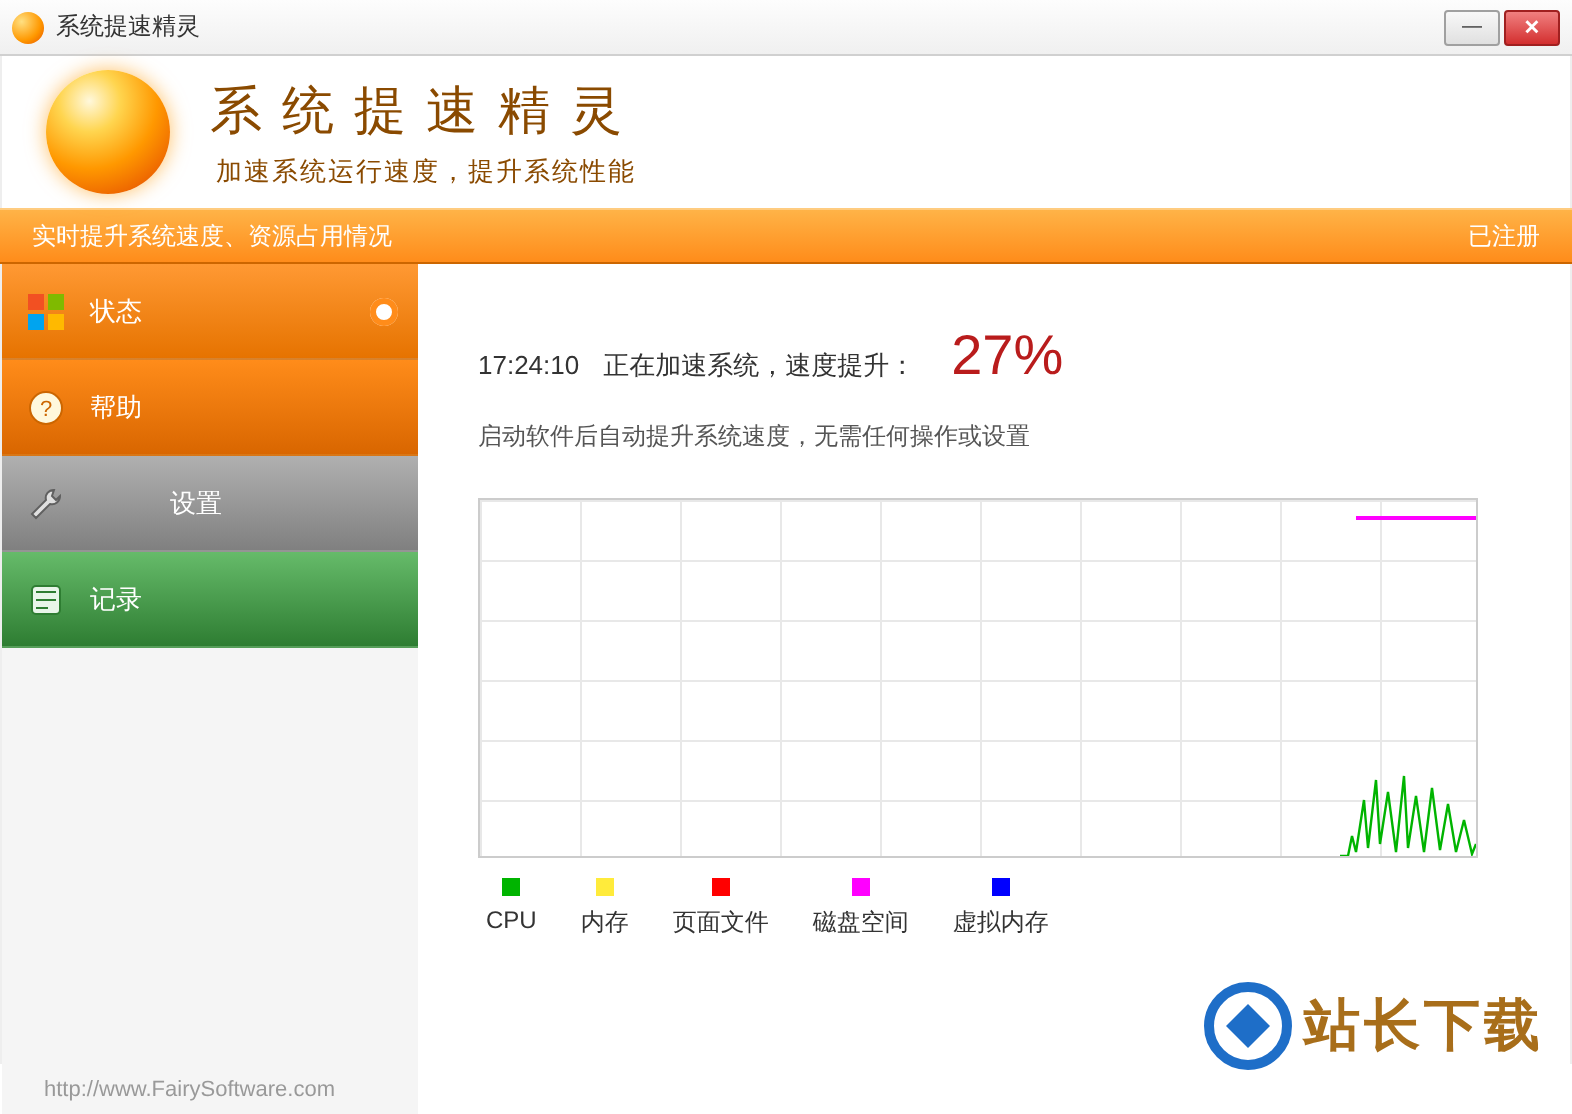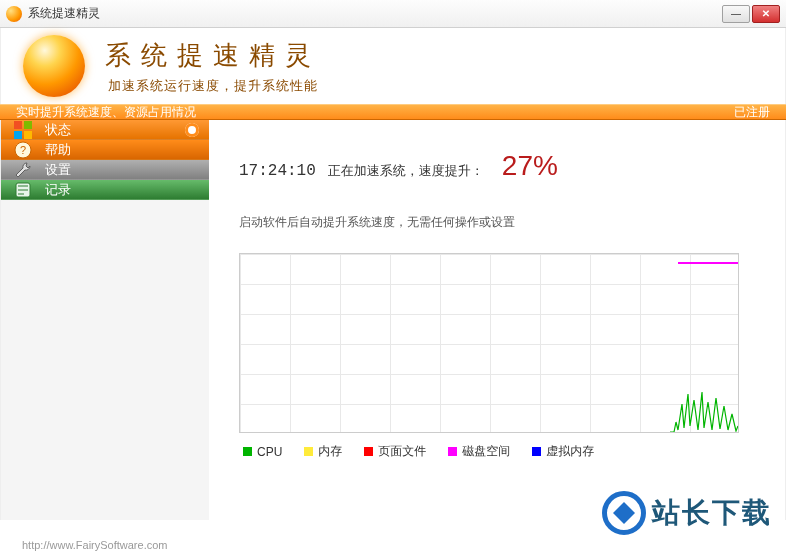--- a/index.html
+++ b/index.html
@@ -9,49 +9,49 @@
 .titlebar-text { flex: 1; font-size: 12px; color: #333; }
 .win-btns { display: flex; gap: 2px; }
 .win-btn { width: 28px; height: 18px; border: 1px solid #a0a0a0; border-radius: 2px; display: flex; align-items: center; justify-content: center; font-size: 10px; background: linear-gradient(#f8f8f8,#e0e0e0); cursor: default; }
 .win-btn.min { color: #333; }
 .win-btn.close { background: linear-gradient(#f08080,#d32f2f); border-color: #a02020; color: #fff; font-weight: bold; }
 .header { height: 76px; background: #fff; position: relative; display: flex; align-items: center; padding-left: 22px; border-left: 1px solid #eee; border-right: 1px solid #eee; }
 .logo-ball { width: 62px; height: 62px; background: radial-gradient(circle at 35% 25%, #fff8dc 0%, #ffd54f 25%, #ff9800 55%, #e65100 90%); border-radius: 50%; box-shadow: 0 0 10px rgba(255,152,0,.6); margin-right: 20px; }
 .header-titles { display: flex; flex-direction: column; }
 .header-cn { font-family: "STKaiti","KaiTi","SimSun",serif; font-size: 26px; color: #8a4a00; letter-spacing: 10px; }
 .header-sub { font-size: 13px; color: #8a4a00; margin-top: 4px; letter-spacing: 1px; text-align: center; }
-.status-bar { height: 16px; background: linear-gradient(#ffb347,#ff8c1a); display: flex; align-items: center; justify-content: space-between; padding: 0 16px; color: #fff; font-size: 12px; border-top: 1px solid #ffcc80; border-bottom: 1px solid #cc6600; }
+.status-bar { height: 28px; background: linear-gradient(#ffb347,#ff8c1a); display: flex; align-items: center; justify-content: space-between; padding: 0 16px; color: #fff; font-size: 12px; border-top: 1px solid #ffcc80; border-bottom: 1px solid #cc6600; }
 .content { display: flex; height: 400px; border-left: 1px solid #eee; border-right: 1px solid #eee; }
 .sidebar { width: 208px; background: #f5f5f5; }
-.nav-item { height: 20px; display: flex; align-items: center; padding: 0 12px; color: #fff; font-size: 13px; border-bottom: 1px solid rgba(0,0,0,.15); cursor: default; position: relative; }
+.nav-item { height: 48px; display: flex; align-items: center; padding: 0 12px; color: #fff; font-size: 13px; border-bottom: 1px solid rgba(0,0,0,.15); cursor: default; position: relative; }
 .nav-item.active { background: linear-gradient(#ff9933,#e67300); }
 .nav-item.help { background: linear-gradient(#ff8c1a,#d96600); }
-.nav-item.settings { background: linear-gradient(#b0b0b0,#808080); }
+.nav-item.settings { background: linear-gradient(#b0b0b0,#808080); gap: 40px; }
 .nav-item.log { background: linear-gradient(#66bb6a,#2e7d32); }
 .nav-icon { width: 20px; height: 20px; margin-right: 12px; display: flex; align-items: center; justify-content: center; }
 .nav-item.active::after { content: ""; position: absolute; right: 10px; width: 14px; height: 14px; background: #fff; border-radius: 50%; box-shadow: inset 0 0 0 3px #ff8c1a; }
 .sidebar-fill { height: calc(100% - 128px); background: #f5f5f5; }
 .main { flex: 1; background: #fff; padding: 30px 20px 8px 30px; position: relative; }
 .status-line { display: flex; align-items: baseline; gap: 12px; font-size: 13px; color: #333; }
-.status-time { font-family: Liberation Mono, monospace; font-size: 16px; }
+.status-time { font-family: Liberation Sans, sans-serif; font-size: 13px; }
 .status-msg { font-size: 13px; }
 .status-pct { font-size: 28px; color: #b91c1c; font-family: Liberation Sans, sans-serif; margin-left: 6px; }
-.hint { margin-top: 32px; font-size: 12px; color: #555; }
+.hint { margin-top: 16px; font-size: 12px; color: #555; }
 .chart-area { margin-top: 22px; position: relative; }
 .chart-grid { width: 500px; height: 180px; border: 1px solid #ccc; background: #fff; position: relative; background-image: linear-gradient(#e8e8e8 1px, transparent 1px), linear-gradient(90deg, #e8e8e8 1px, transparent 1px); background-size: 50px 30px; overflow: hidden; }
 .chart-line-m { position: absolute; right: 0; top: 8px; width: 60px; height: 2px; background: #ff00ff; }
 .chart-spike { position: absolute; right: 0; bottom: 0; width: 68px; height: 58px; }
 .legend { display: flex; gap: 22px; margin-top: 10px; font-size: 12px; color: #333; padding-left: 4px; }
-.legend-item { display: flex; align-items: center; gap: 5px; }
+.legend-item { display: flex; align-items: center; gap: 5px; flex-direction: column; }
 .swatch { width: 9px; height: 9px; }
 .footer { position: absolute; bottom: 6px; left: 0; right: 2px; display: flex; justify-content: space-between; padding: 0 22px; font-size: 11px; color: #999; font-family: Arial, sans-serif; }
 .watermark { position: absolute; right: 14px; bottom: 22px; display: flex; align-items: center; gap: 6px; opacity: .92; }
 .wm-icon { width: 44px; height: 44px; border: 5px solid #0b62c4; border-radius: 50%; position: relative; }
 .wm-icon::before { content: ""; position: absolute; inset: 6px; background: #0b62c4; clip-path: polygon(50% 0,100% 50%,50% 100%,0 50%); }
-.wm-text { font-family: "Microsoft YaHei", sans-serif; font-size: 28px; font-weight: 700; color: #0c4a6e; letter-spacing: 2px; }
+.wm-text { font-family: "Microsoft YaHei", sans-serif; font-size: 28px; font-weight: 700; color: #a16207; letter-spacing: 2px; }
 </style>
 </head>
 <body>
 
 <div class="titlebar">
   <span class="titlebar-icon"></span>
   <span class="titlebar-text">系统提速精灵</span>
   <div class="win-btns">
     <div class="win-btn min">—</div>
     <div class="win-btn close">✕</div>

